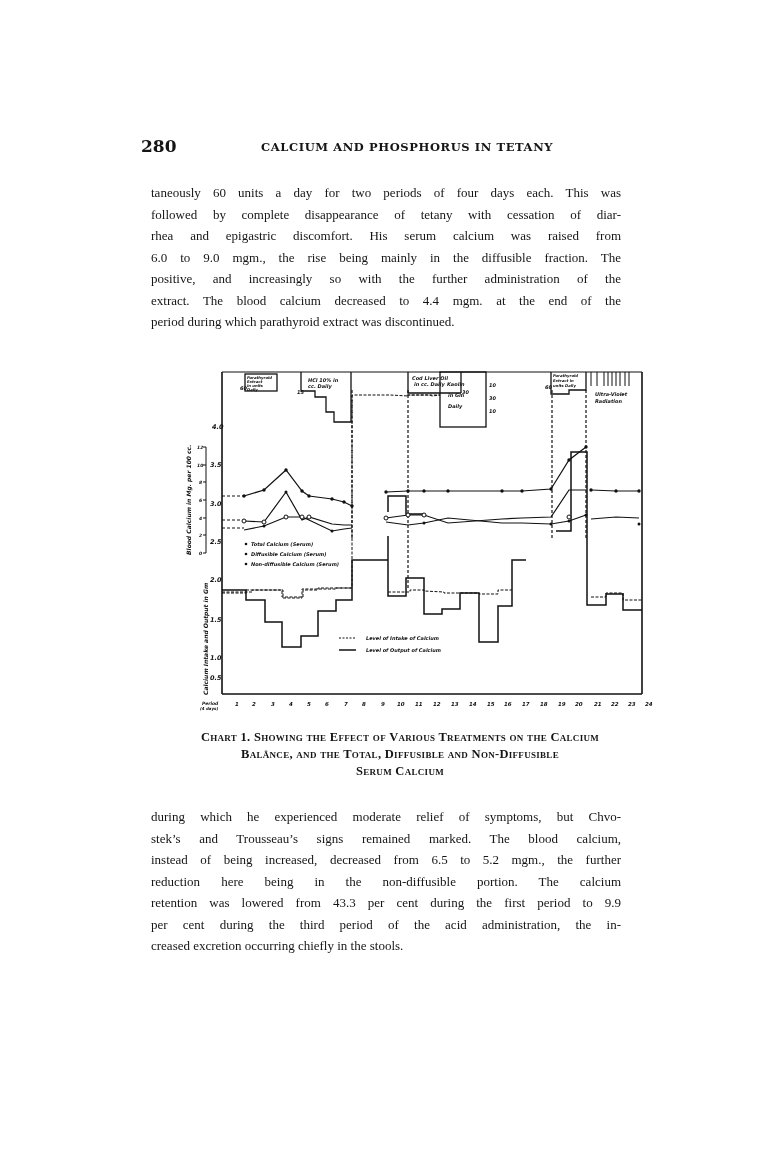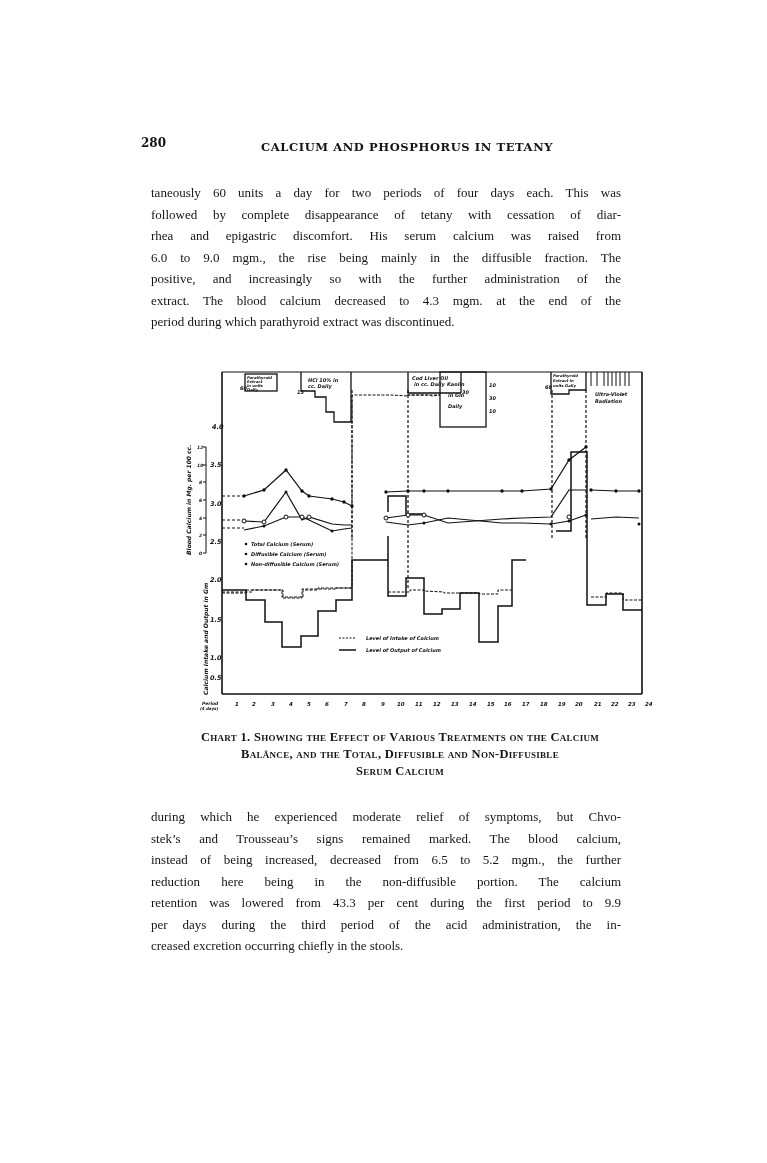--- a/index.html
+++ b/index.html
@@ -1,19 +1,19 @@
 <!DOCTYPE html>
 <html><head>
 <meta charset="utf-8">
 <style>
   html, body { margin: 0; padding: 0; background: #ffffff; }
   body { width: 767px; height: 1163px; position: relative; overflow: hidden;
          font-family: "DejaVu Serif", "Liberation Serif", serif; color: #151515; }
   .page-header { position: absolute; top: 136px; left: 141px; width: 484px; height: 22px; }
-  .page-number { position: absolute; left: 0; top: 0; font-size: 12px; font-weight: bold; }
+  .page-number { position: absolute; left: 0; top: 0; font-size: 17px; font-weight: bold; }
   .running-title { position: absolute; left: 48px; right: 0; top: 4px; text-align: center;
                    font-size: 11.5px; letter-spacing: 0.6px; font-weight: bold; }
   .para { position: absolute; left: 151px; width: 470px; font-size: 13px; line-height: 21.5px;
           text-align: justify; font-family: "Liberation Serif", "DejaVu Serif", serif; }
   .para .line { display: block; white-space: nowrap; text-align-last: justify; }
   .para .line.last { text-align-last: left; }
   .para1 { top: 182px; }
   .para2 { top: 806px; left: 151px; }
   .para2 .indent { padding-left: 18px; }
   .figure { position: absolute; left: 176px; top: 360px; width: 490px; height: 360px; }
@@ -31,21 +31,21 @@
   <span class="page-number">280</span>
   <span class="running-title">CALCIUM AND PHOSPHORUS IN TETANY</span>
 </div>
 
 <div class="para para1">
   <span class="line">taneously 60 units a day for two periods of four days each.  This was</span>
   <span class="line">followed by complete disappearance of tetany with cessation of diar-</span>
   <span class="line">rhea and epigastric discomfort.  His serum calcium was raised from</span>
   <span class="line">6.0 to 9.0 mgm., the rise being mainly in the diffusible fraction.  The</span>
   <span class="line">positive, and increasingly so with the further administration of the</span>
-  <span class="line">extract.  The blood calcium decreased to 4.3 mgm. at the end of the</span>
+  <span class="line">extract.  The blood calcium decreased to 4.4 mgm. at the end of the</span>
   <span class="line last">period during which parathyroid extract was discontinued.</span>
 </div>
 
 <div class="figure">
   <svg width="490" height="360" viewBox="0 0 490 360" xmlns="http://www.w3.org/2000/svg">
     <g fill="none" stroke="#111" stroke-width="1.6">
       <line x1="46" y1="12" x2="46" y2="334"></line>
       <line x1="46" y1="334" x2="466" y2="334"></line>
       <line x1="466" y1="12" x2="466" y2="334"></line>
       <line x1="46" y1="12" x2="466" y2="12" stroke-width="1.2"></line>
@@ -255,15 +255,15 @@
   <span>Balânce, and the Total, Diffusible and Non-Diffusible</span>
   <span>Serum Calcium</span>
 </div>
 
 <div class="para para2">
   <span class="line">during which he experienced moderate relief of symptoms, but Chvo-</span>
   <span class="line">stek’s and Trousseau’s signs remained marked.  The blood calcium,</span>
   <span class="line">instead of being increased, decreased from 6.5 to 5.2 mgm., the further</span>
   <span class="line">reduction here being in the non-diffusible portion.  The calcium</span>
   <span class="line">retention was lowered from 43.3 per cent during the first period to 9.9</span>
-  <span class="line">per days during the third period of the acid administration, the in-</span>
+  <span class="line">per cent during the third period of the acid administration, the in-</span>
   <span class="line last">creased excretion occurring chiefly in the stools.</span>
 </div>
 
 </body></html>

